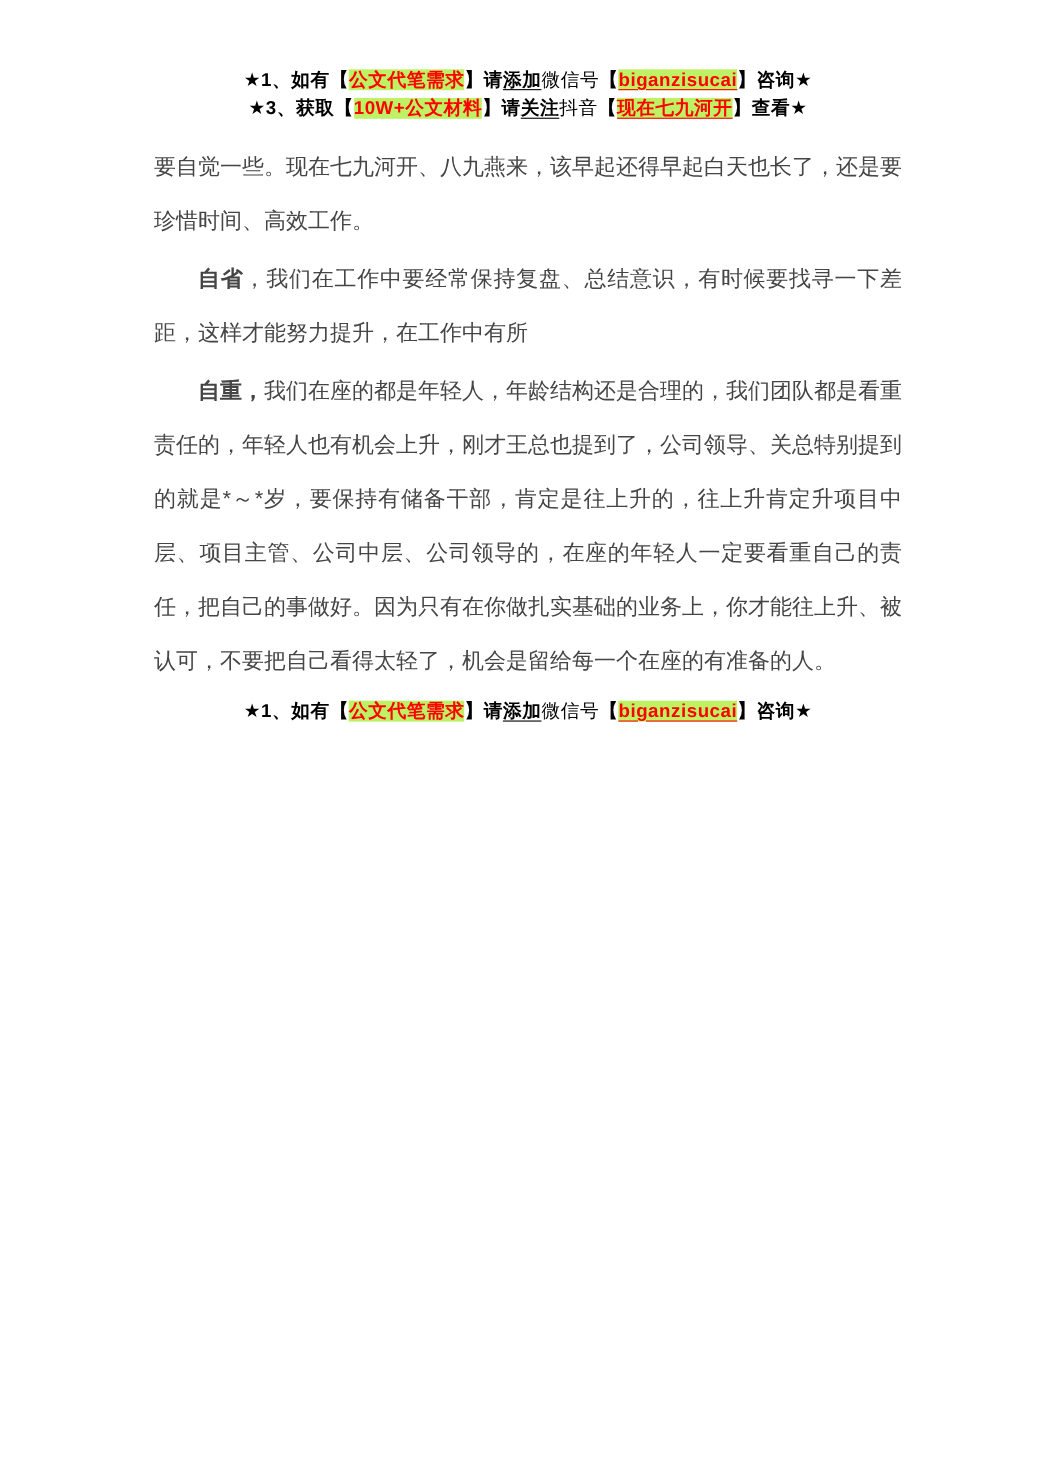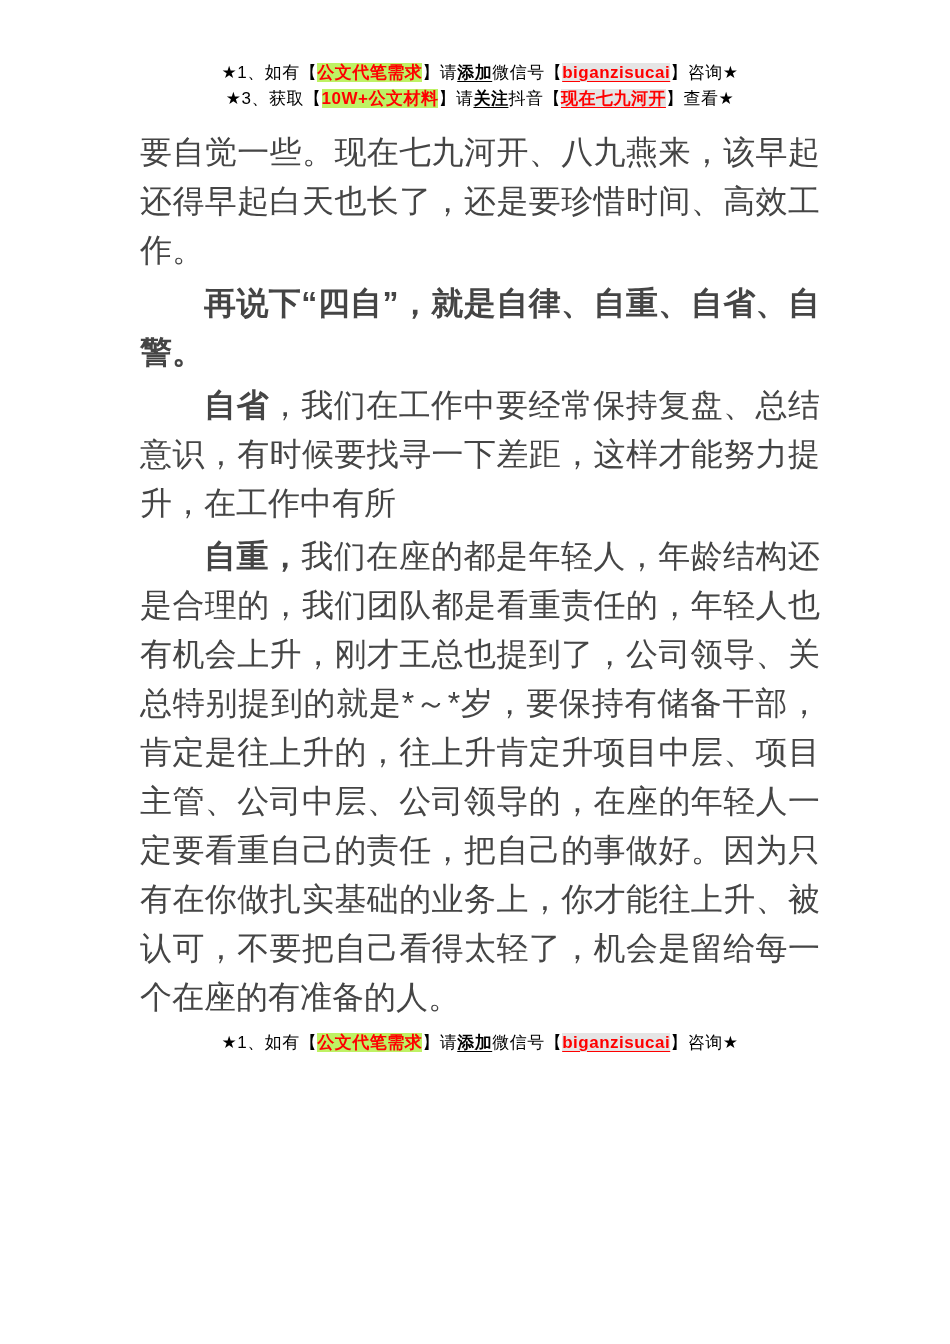--- a/index.html
+++ b/index.html
@@ -18,63 +18,62 @@
     font-family: "Liberation Sans", "DejaVu Sans", sans-serif;
   }
   .banner {
     text-align: center;
     font-size: 17px;
     line-height: 26px;
     color: #000000;
     letter-spacing: 0.5px;
   }
   .banner p { margin: 0; }
-  .seg-bold { font-weight: normal; }
+  .seg-bold { font-weight: bold; }
   .seg-regular { font-weight: normal; text-align: right; }
   .seg-bold-underline {
     font-weight: bold;
     text-decoration: underline;
     text-underline-offset: 3px;
     margin-top: 48px;
   }
   .seg-red-hl {
     font-weight: bold;
     color: #ff0000;
     background: #bef264;
   }
   .seg-red-hl-underline {
     font-weight: bold;
     color: #ff0000;
-    background: #e5e5e5;
+    background: #bef264;
     text-decoration: underline;
     text-underline-offset: 3px;
   }
   .doc-body {
     margin-top: 16px;
-    font-size: 32px;
+    font-size: 20px;
     line-height: 49px;
     color: #454545;
     text-align: justify;
   }
   .para { margin: 0 0 4px 0; }
   .para.indent { text-indent: 2em; }
   .para.bold { font-weight: bold; }
   .lead { font-weight: bold; }
   .banner-bottom { margin-top: 8px; }
 </style>
 </head>
 <body>
 
 <div class="page">
   <header class="banner">
       <p><span class="seg-bold">★1、如有【</span><span class="seg-red-hl">公文代笔需求</span><span class="seg-bold">】请</span><span class="seg-bold-underline">添加</span><span class="seg-regular">微信号</span><span class="seg-bold">【</span><span class="seg-red-hl-underline">biganzisucai</span><span class="seg-bold">】咨询★</span></p>
       <p><span class="seg-bold">★3、获取【</span><span class="seg-red-hl">10W+公文材料</span><span class="seg-bold">】请</span><span class="seg-bold-underline">关注</span><span class="seg-regular">抖音</span><span class="seg-bold">【</span><span class="seg-red-hl-underline">现在七九河开</span><span class="seg-bold">】查看★</span></p>
     </header>
   <main class="doc-body">
       <p class="para"><span>要自觉一些。现在七九河开、八九燕来，该早起还得早起白天也长了，还是要珍惜时间、高效工作。</span></p>
-      <p class="para indent bold"><span>再说下“四自”，就是自律、自重、自省、自警。</span></p>
       <p class="para indent"><span class="lead">自省</span><span>，我们在工作中要经常保持复盘、总结意识，有时候要找寻一下差距，这样才能努力提升，在工作中有所</span></p>
       <p class="para indent"><span class="lead">自重，</span><span>我们在座的都是年轻人，年龄结构还是合理的，我们团队都是看重责任的，年轻人也有机会上升，刚才王总也提到了，公司领导、关总特别提到的就是*～*岁，要保持有储备干部，肯定是往上升的，往上升肯定升项目中层、项目主管、公司中层、公司领导的，在座的年轻人一定要看重自己的责任，把自己的事做好。因为只有在你做扎实基础的业务上，你才能往上升、被认可，不要把自己看得太轻了，机会是留给每一个在座的有准备的人。</span></p>
     </main>
   <footer class="banner banner-bottom">
       <p><span class="seg-bold">★1、如有【</span><span class="seg-red-hl">公文代笔需求</span><span class="seg-bold">】请</span><span class="seg-bold-underline">添加</span><span class="seg-regular">微信号</span><span class="seg-bold">【</span><span class="seg-red-hl-underline">biganzisucai</span><span class="seg-bold">】咨询★</span></p>
     </footer>
 </div>
 
 </body></html>

